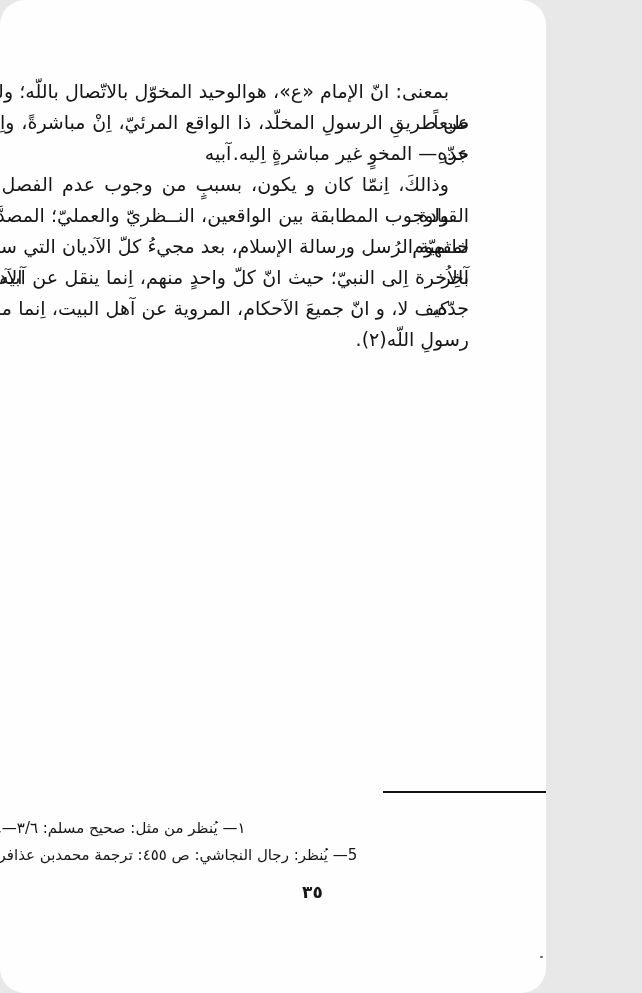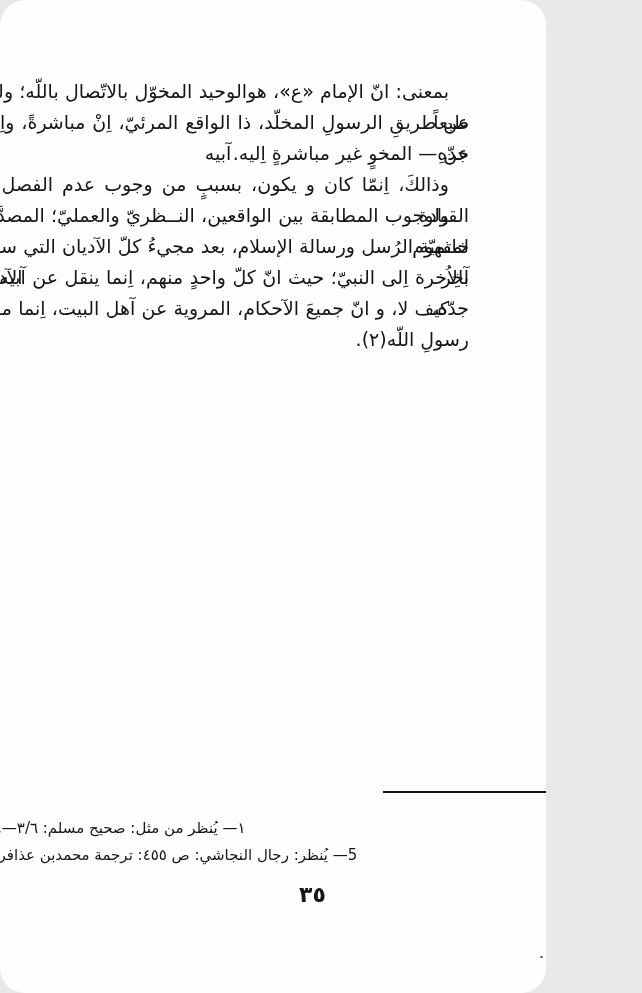--- a/index.html
+++ b/index.html
@@ -40,21 +40,21 @@
   }
   .footnote-line {
     font-size:15px; line-height:27px;
     white-space:nowrap;
   }
   .page-number {
     position:absolute;
     top:882px; left:265px; width:95px;
     text-align:center;
     direction:rtl;
-    font-size:22px; font-weight:bold;
+    font-size:17px; font-weight:bold;
     letter-spacing:2px;
   }
   .smudge { position:absolute; left:585px; top:775px; width:52px; height:65px; }
   .smudge i { position:absolute; background:#000; border-radius:50%; display:block; }
   .sm-blob { left:7px; top:29px; width:17px; height:11px;
              border-radius:60% 40% 55% 45%; transform:rotate(-18deg); }
   .sm-d1 { left:17px; top:10px; width:4px; height:4px; }
   .sm-d2 { left:33px; top:33px; width:5px; height:5px; }
   .sm-d3 { left:2px;  top:42px; width:5px; height:5px; }
   .sm-d4 { left:13px; top:48px; width:3px; height:3px; }

